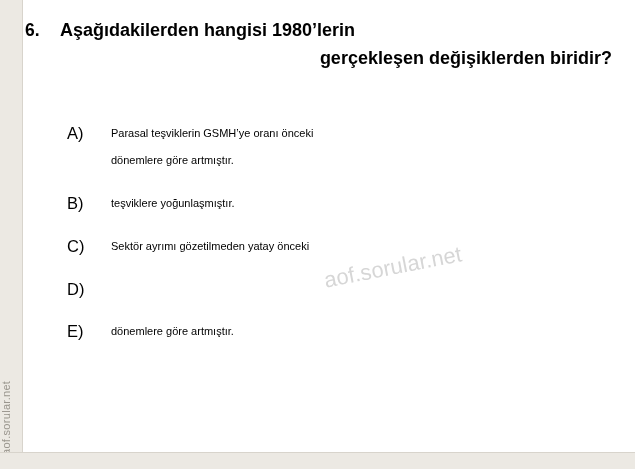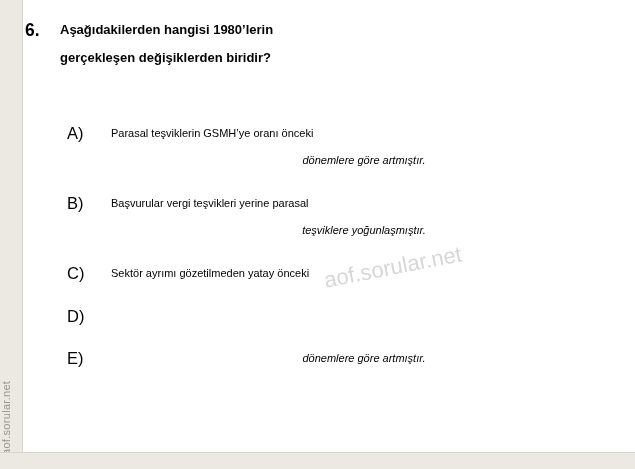--- a/index.html
+++ b/index.html
@@ -74,28 +74,28 @@
     position: absolute;
     left: 3px;
     top: 0px;
     font-size: 17.5px;
     font-weight: bold;
     line-height: 28px;
   }
   .q-text {
     margin-left: 38px;
     margin-right: 10px;
-    font-size: 13px;
+    font-size: 18px;
     font-weight: bold;
     line-height: 28px;
     text-align: justify;
     text-justify: inter-word;
   }
   .q-text .lastline {
-    text-align: left;
+    text-align: right;
   }
 
   
   .options {
     position: absolute;
     left: 45px;
     top: 120px;
     width: 550px;
   }
   .option {
@@ -112,22 +112,21 @@
     line-height: 27px;
   }
   .opt-text {
     margin-left: 44px;
     font-size: 11px;
     line-height: 27px;
     text-align: justify;
     text-justify: inter-word;
   }
   .opt-text .lastline {
-    text-align: center;
-    font-style: italic;
+    text-align: left;
   }
 
   
   .watermark-diagonal {
     position: absolute;
     left: 300px;
     top: 268px;
     font-size: 22px;
     color: rgba(120,120,120,0.30);
     transform: rotate(-11deg);
@@ -162,21 +161,20 @@
         <div class="opt-letter">A)</div>
         <div class="opt-text">
           <div>Parasal teşviklerin GSMH’ye oranı önceki</div>
           <div class="lastline">dönemlere göre artmıştır.</div>
         </div>
       </div>
 
       <div class="option">
         <div class="opt-letter">B)</div>
         <div class="opt-text">
-          <div>Başvurular vergi teşvikleri yerine parasal</div>
           <div class="lastline">teşviklere yoğunlaşmıştır.</div>
         </div>
       </div>
 
       <div class="option">
         <div class="opt-letter">C)</div>
         <div class="opt-text">
           <div>Sektör ayrımı gözetilmeden yatay önceki</div>
         </div>
       </div>

